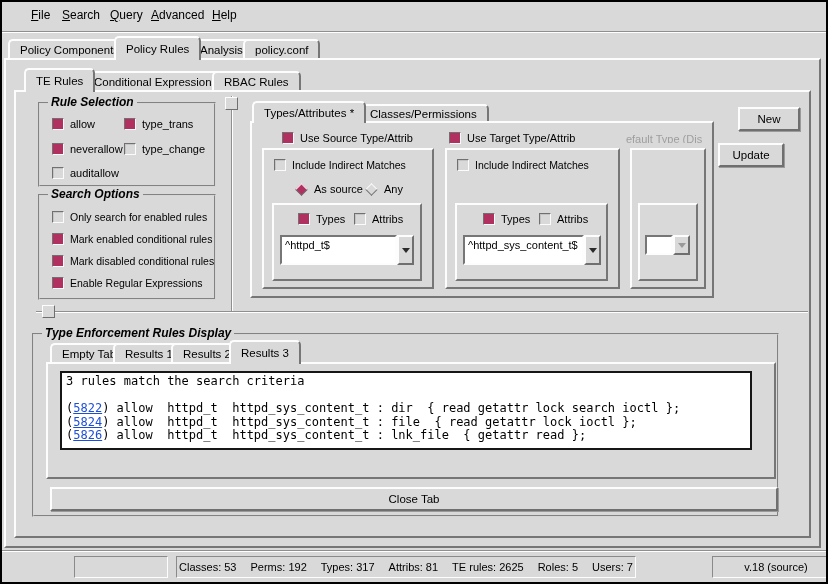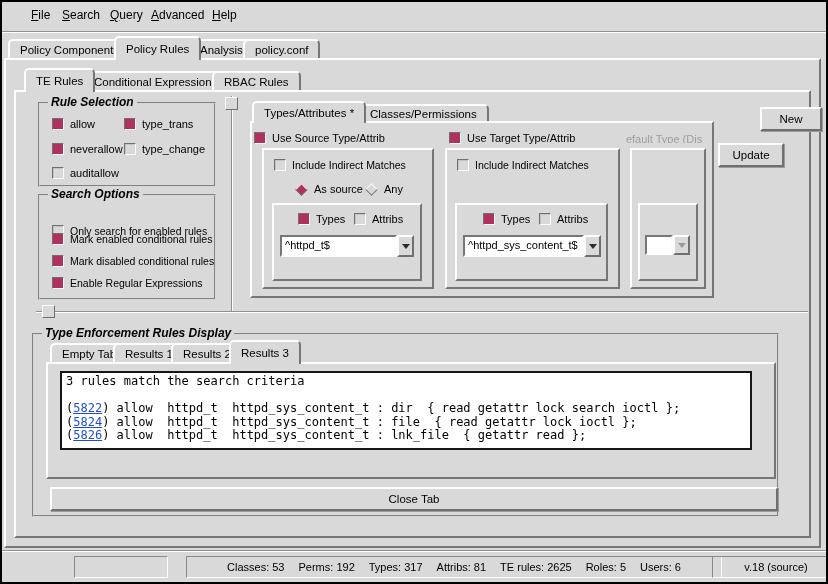--- a/index.html
+++ b/index.html
@@ -30,21 +30,21 @@
   .cb.checked { background:#b03060; box-shadow:none; }
   .cblbl { font-size:11px; }
   .cblbl.small { font-size:10.5px; }
   .radio { width:9px; height:9px; flex:0 0 9px; transform:rotate(45deg); background:#d9d9d9; border:1px solid; border-color:#fbfbfb #6f6f6f #6f6f6f #fbfbfb; margin:0 2px; }
   .radio.selected { background:#b03060; }
 
   
   .btn { position:absolute; border:2px solid; border-color:#fdfdfd #6f6f6f #6f6f6f #fdfdfd; background:#d9d9d9; font-size:11.5px; display:flex; align-items:center; justify-content:center; cursor:default; box-shadow:1px 1px 0 #9a9a9a; }
 
   
-  .combo { position:absolute; display:flex; height:22px; }
+  .combo { position:absolute; display:flex; height:30px; }
   .combo .entry { flex:1; background:#fff; border:2px solid; border-color:#767676 #fdfdfd #fdfdfd #767676; font-size:11px; line-height:16px; padding:0 3px; white-space:nowrap; overflow:hidden; }
   .combo .cbtn { width:17px; border:2px solid; border-color:#fdfdfd #6f6f6f #6f6f6f #fdfdfd; background:#d9d9d9; display:flex; align-items:center; justify-content:center; }
   .combo .arrow { width:0; height:0; border-left:4px solid transparent; border-right:4px solid transparent; border-top:5px solid #2b2b2b; }
   .combo.disabled .arrow { border-top-color:#9a9a9a; }
 
   
   .vsashline { position:absolute; width:0; border-left:1px solid #8f8f8f; border-right:1px solid #fff; }
   .hsashline { position:absolute; height:0; border-top:1px solid #8f8f8f; border-bottom:1px solid #fff; }
   .sashhandle { position:absolute; width:13px; height:13px; background:#d9d9d9; border:1px solid; border-color:#fdfdfd #6f6f6f #6f6f6f #fdfdfd; z-index:4; }
 
@@ -114,21 +114,21 @@
     <span class="cblbl">type_change</span>
   </div>
   <div class="cbrow" style="left:50px; top:165px; z-index:3;">
     <span class="cb"></span>
     <span class="cblbl">auditallow</span>
   </div>
 
   <div class="lframe" style="left:36px; top:192px; width:178px; height:106px; z-index:3;">
     <span class="ltitle">Search Options</span>
   </div>
-  <div class="cbrow" style="left:50px; top:223px; z-index:3;">
+  <div class="cbrow" style="left:50px; top:209px; z-index:3;">
     <span class="cb"></span>
     <span class="cblbl small">Only search for enabled rules</span>
   </div>
   <div class="cbrow" style="left:50px; top:231px; z-index:3;">
     <span class="cb checked"></span>
     <span class="cblbl small">Mark enabled conditional rules</span>
   </div>
   <div class="cbrow" style="left:50px; top:253px; z-index:3;">
     <span class="cb checked"></span>
     <span class="cblbl small">Mark disabled conditional rules</span>
@@ -138,21 +138,21 @@
     <span class="cblbl small">Enable Regular Expressions</span>
   </div>
 
   <div class="vsashline" style="left:229px; top:94px; height:216px; z-index:3;"></div>
   <div class="sashhandle" style="left:223px; top:95px;"></div>
 
   <div class="tab sel" style="left:250px; top:99px;  height:22px; z-index:5;">Types/Attributes *</div>
   <div class="tab" style="left:356px; top:102px; height:17px; z-index:3;">Classes/Permissions</div>
   <div class="nbframe" style="left:248px; top:119px; width:464px; height:177px; z-index:3;"></div>
 
-  <div class="cbrow" style="left:252px; top:130px; z-index:4;justify-content:flex-end;">
+  <div class="cbrow" style="left:280px; top:130px; z-index:4;justify-content:flex-end;">
     <span class="cb checked"></span>
     <span class="cblbl">Use Source Type/Attrib</span>
   </div>
   <div class="abs raised2" style="left:260px; top:146px; width:172px; height:141px; z-index:3;"></div>
   <div class="cbrow" style="left:272px; top:157px; z-index:4;">
     <span class="cb"></span>
     <span class="cblbl small">Include Indirect Matches</span>
   </div>
   <div class="cbrow" style="left:293px; top:181px; z-index:4;">
     <span class="radio selected"></span>
@@ -208,21 +208,21 @@
   </div>
   <div class="abs raised2" style="left:628px; top:146px; width:76px; height:141px; z-index:3;"></div>
   <div class="abs raised2" style="left:636px; top:201px; width:60px; height:78px; z-index:4;"></div>
   <div class="combo disabled" style="left:643px; top:233px; width:45px; height:20px; z-index:5;">
     <span class="entry"></span>
     <span class="cbtn">
         <span class="arrow"></span>
       </span>
   </div>
 
-  <div class="btn" style="left:758px; top:105px; width:62px; height:24px; z-index:3;">New</div>
+  <div class="btn" style="left:736px; top:105px; width:62px; height:24px; z-index:3;">New</div>
   <div class="btn" style="left:716px; top:141px; width:66px; height:24px; z-index:3;">Update</div>
 
   <div class="hsashline" style="left:34px; top:309px; width:772px; z-index:3;"></div>
   <div class="sashhandle" style="left:40px; top:303px;"></div>
 
   <div class="lframe" style="left:30px; top:331px; width:747px; height:184px; z-index:3;">
     <span class="ltitle">Type Enforcement Rules Display</span>
   </div>
 
   <div class="tab" style="left:48px;  top:341px; height:19px; z-index:4;">Empty Tab</div>
@@ -249,26 +249,26 @@
   <div class="scroll h" style="left:58px; top:451px; width:692px; height:15px;">
     <span class="sarrow">◄</span>
     <span class="sthumb"></span>
     <span class="sarrow">►</span>
   </div>
 
   <div class="btn" style="left:48px; top:485px; width:728px; height:24px; z-index:4;">Close Tab</div>
 
   <div class="hsashline" style="left:0; top:548px; width:824px;"></div>
   <div class="statuscell" style="left:72px; width:94px;"></div>
-  <div class="statuscell" style="left:184px; width:536px;">
+  <div class="statuscell" style="left:174px; width:460px;">
     <span class="stat">Classes: 53</span>
     <span class="stat">Perms: 192</span>
     <span class="stat">Types: 317</span>
     <span class="stat">Attribs: 81</span>
     <span class="stat">TE rules: 2625</span>
     <span class="stat">Roles: 5</span>
-    <span class="stat">Users: 6</span>
+    <span class="stat">Users: 7</span>
   </div>
   <div class="statuscell" style="left:710px; width:128px;">
     <span>v.18 (source)</span>
   </div>
 
 </div>
 
 </body></html>

